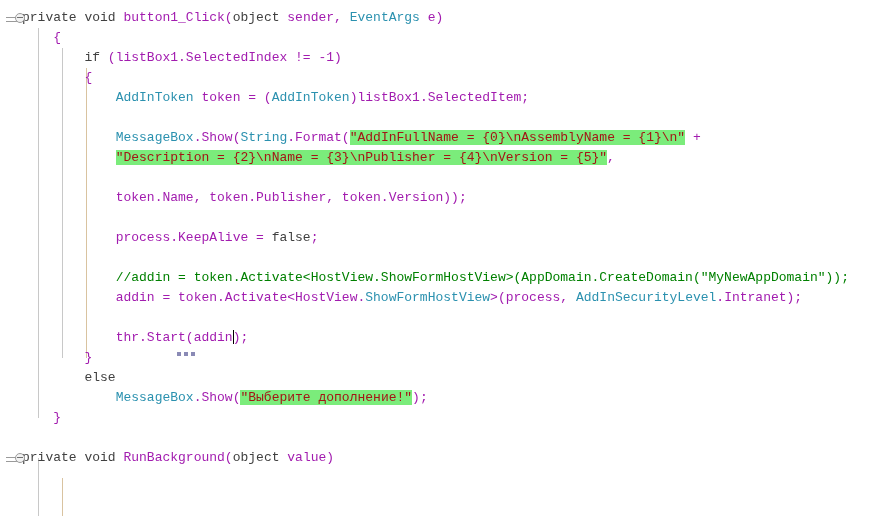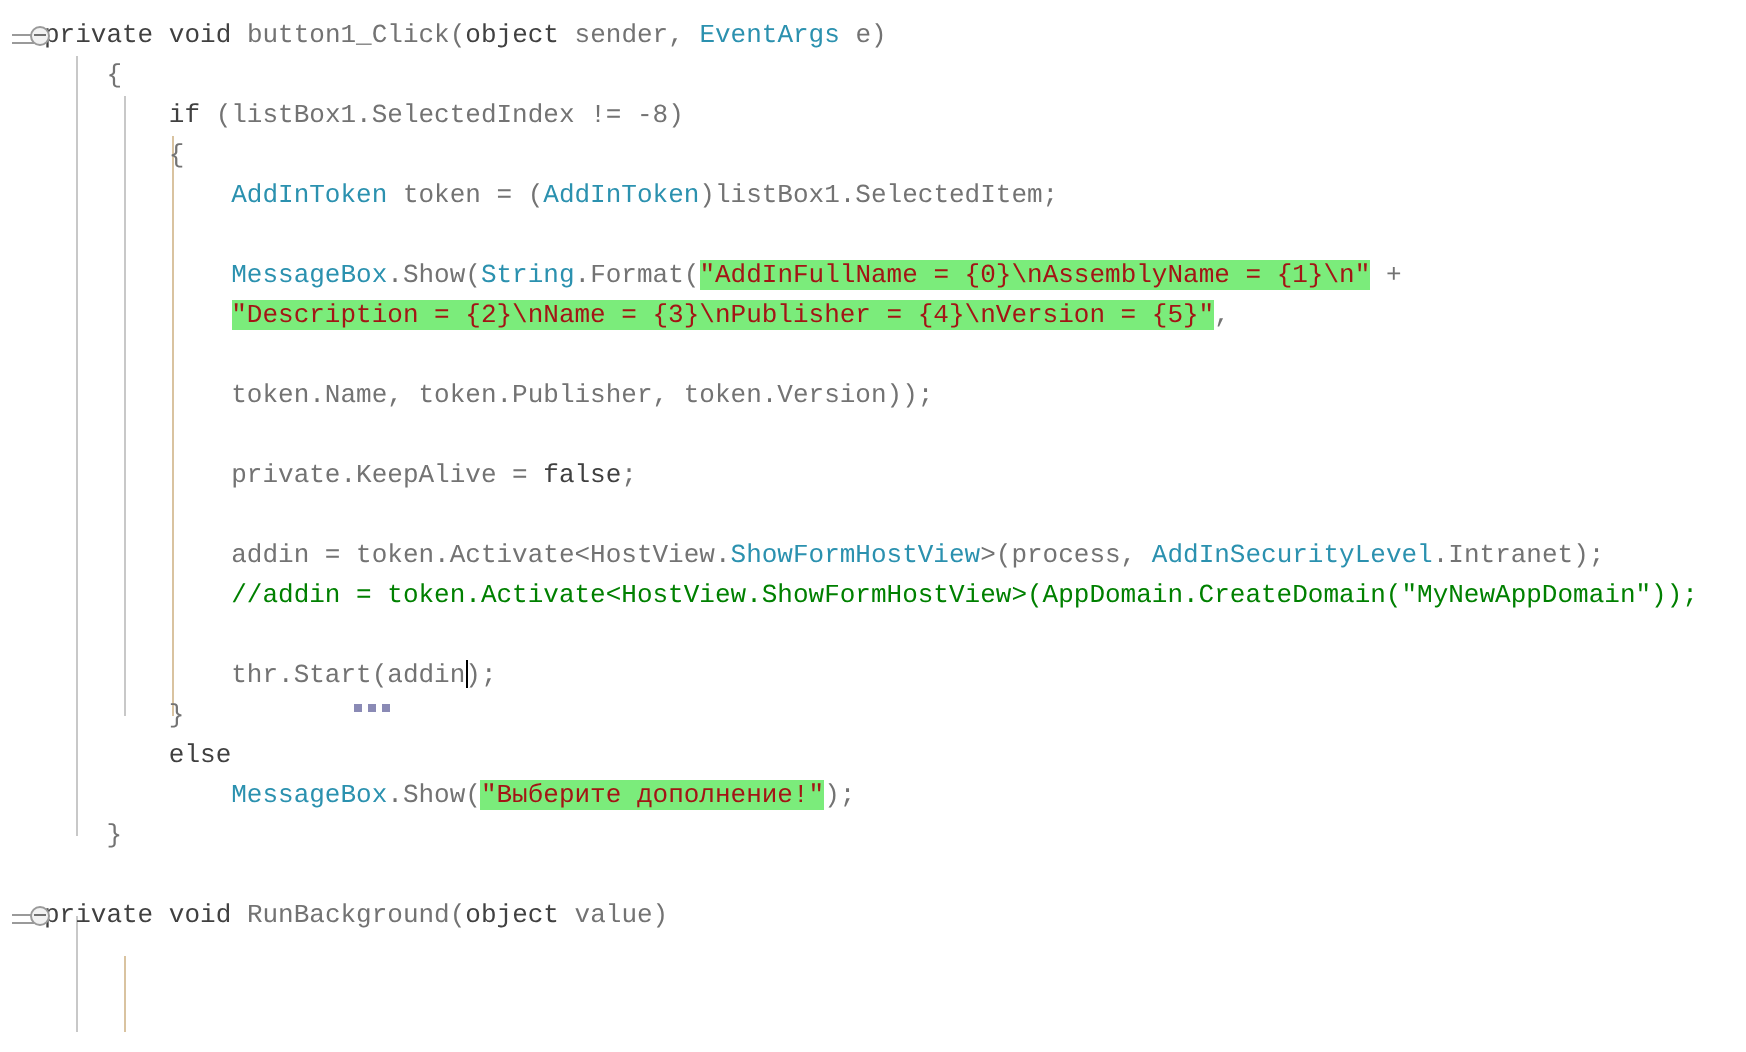--- a/index.html
+++ b/index.html
@@ -30,21 +30,21 @@
     line-height: 20px;
     white-space: pre;
     color: #000000;
     padding-left: 22px;
   }
   
   .kw   { color: #404040; }
   .typ  { color: #2B91AF; }
   .str  { color: #A31515; }
   .cmt  { color: #008000; }
-  .plain{ color: #737373; }
+  .plain{ color: #a21caf; }
   .hl   { background: #7BEC7B; }
 
   
   .outline-glyph {
     position: absolute;
     left: 6px;
     top: 5px;
     width: 22px;
     height: 11px;
   }
@@ -125,33 +125,33 @@
       <div class="guide solid" style="left: 38px; top: 28px; height: 390px;"></div>
       <div class="guide solid" style="left: 62px; top: 48px; height: 310px;"></div>
       <div class="guide tan" style="left: 86px; top: 68px; height: 290px;"></div>
       <div class="guide solid" style="left: 38px; top: 458px; height: 58px;"></div>
       <div class="guide tan" style="left: 62px; top: 478px; height: 38px;"></div>
     </div>
 
   <div class="code-area" id="code-area">
       <div class="line"><span class="outline-glyph"><span class="bar"></span><span class="box"></span><span class="minus"></span></span><span class="kw">private</span><span class="plain"> </span><span class="kw">void</span><span class="plain"> button1_Click(</span><span class="kw">object</span><span class="plain"> sender, </span><span class="typ">EventArgs</span><span class="plain"> e)</span></div>
       <div class="line"><span class="plain">    </span><span class="plain">{</span></div>
-      <div class="line"><span class="plain">        </span><span class="kw">if</span><span class="plain"> (listBox1.SelectedIndex != -8)</span></div>
+      <div class="line"><span class="plain">        </span><span class="kw">if</span><span class="plain"> (listBox1.SelectedIndex != -1)</span></div>
       <div class="line"><span class="plain">        </span><span class="plain">{</span></div>
       <div class="line"><span class="plain">            </span><span class="typ">AddInToken</span><span class="plain"> token = (</span><span class="typ">AddInToken</span><span class="plain">)listBox1.SelectedItem;</span></div>
       <div class="line"></div>
       <div class="line"><span class="plain">            </span><span class="typ">MessageBox</span><span class="plain">.Show(</span><span class="typ">String</span><span class="plain">.Format(</span><span class="str hl">"AddInFullName = {0}\nAssemblyName = {1}\n"</span><span class="plain"> +</span></div>
       <div class="line"><span class="plain">            </span><span class="str hl">"Description = {2}\nName = {3}\nPublisher = {4}\nVersion = {5}"</span><span class="plain">,</span></div>
       <div class="line"><span class="plain">            </span></div>
       <div class="line"><span class="plain">            </span><span class="plain">token.Name, token.Publisher, token.Version));</span></div>
       <div class="line"></div>
-      <div class="line"><span class="plain">            </span><span class="plain">private.KeepAlive = </span><span class="kw">false</span><span class="plain">;</span></div>
+      <div class="line"><span class="plain">            </span><span class="plain">process.KeepAlive = </span><span class="kw">false</span><span class="plain">;</span></div>
       <div class="line"></div>
+      <div class="line"><span class="plain">            </span><span class="cmt">//addin = token.Activate&lt;HostView.ShowFormHostView&gt;(AppDomain.CreateDomain("MyNewAppDomain"));</span></div>
       <div class="line"><span class="plain">            </span><span class="plain">addin = token.Activate&lt;HostView.</span><span class="typ">ShowFormHostView</span><span class="plain">&gt;(process, </span><span class="typ">AddInSecurityLevel</span><span class="plain">.Intranet);</span></div>
-      <div class="line"><span class="plain">            </span><span class="cmt">//addin = token.Activate&lt;HostView.ShowFormHostView&gt;(AppDomain.CreateDomain("MyNewAppDomain"));</span></div>
       <div class="line"></div>
       <div class="line"><span class="plain">            </span><span class="plain">thr.Start(addin</span><span class="caret"></span><span class="plain">);</span></div>
       <div class="line"><span class="plain">        </span><span class="plain">}</span></div>
       <div class="line"><span class="plain">        </span><span class="kw">else</span></div>
       <div class="line"><span class="plain">            </span><span class="typ">MessageBox</span><span class="plain">.Show(</span><span class="str hl">"Выберите дополнение!"</span><span class="plain">);</span></div>
       <div class="line"><span class="plain">    </span><span class="plain">}</span></div>
       <div class="line"></div>
       <div class="line"><span class="outline-glyph"><span class="bar"></span><span class="box"></span><span class="minus"></span></span><span class="kw">private</span><span class="plain"> </span><span class="kw">void</span><span class="plain"> RunBackground(</span><span class="kw">object</span><span class="plain"> value)</span></div>
     </div>
 

